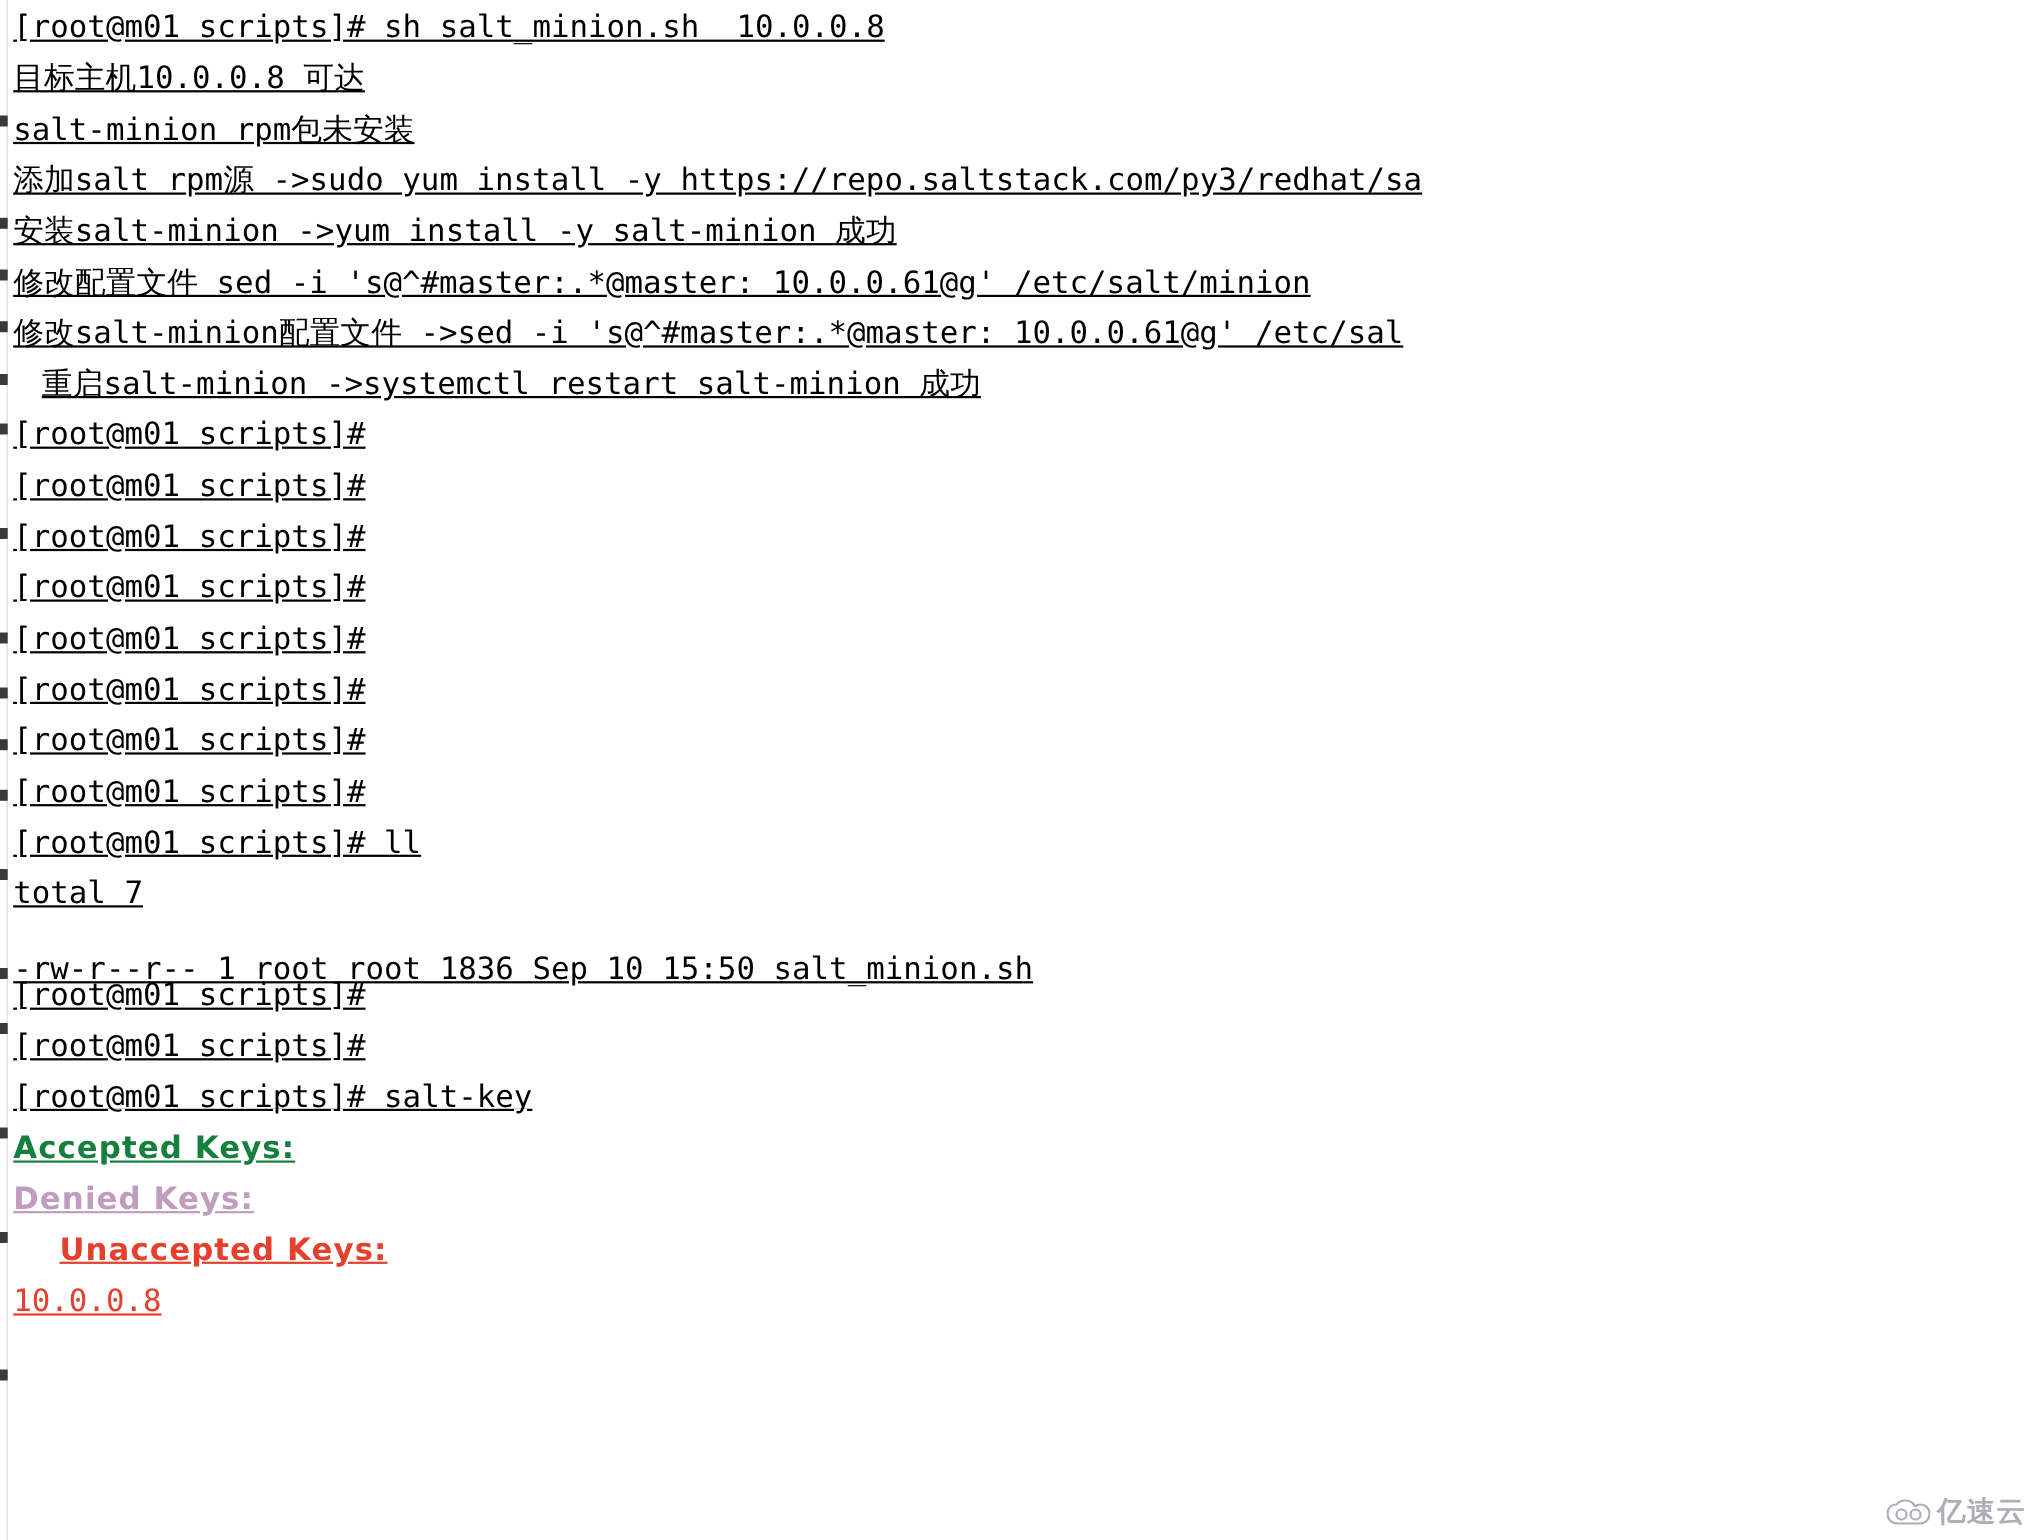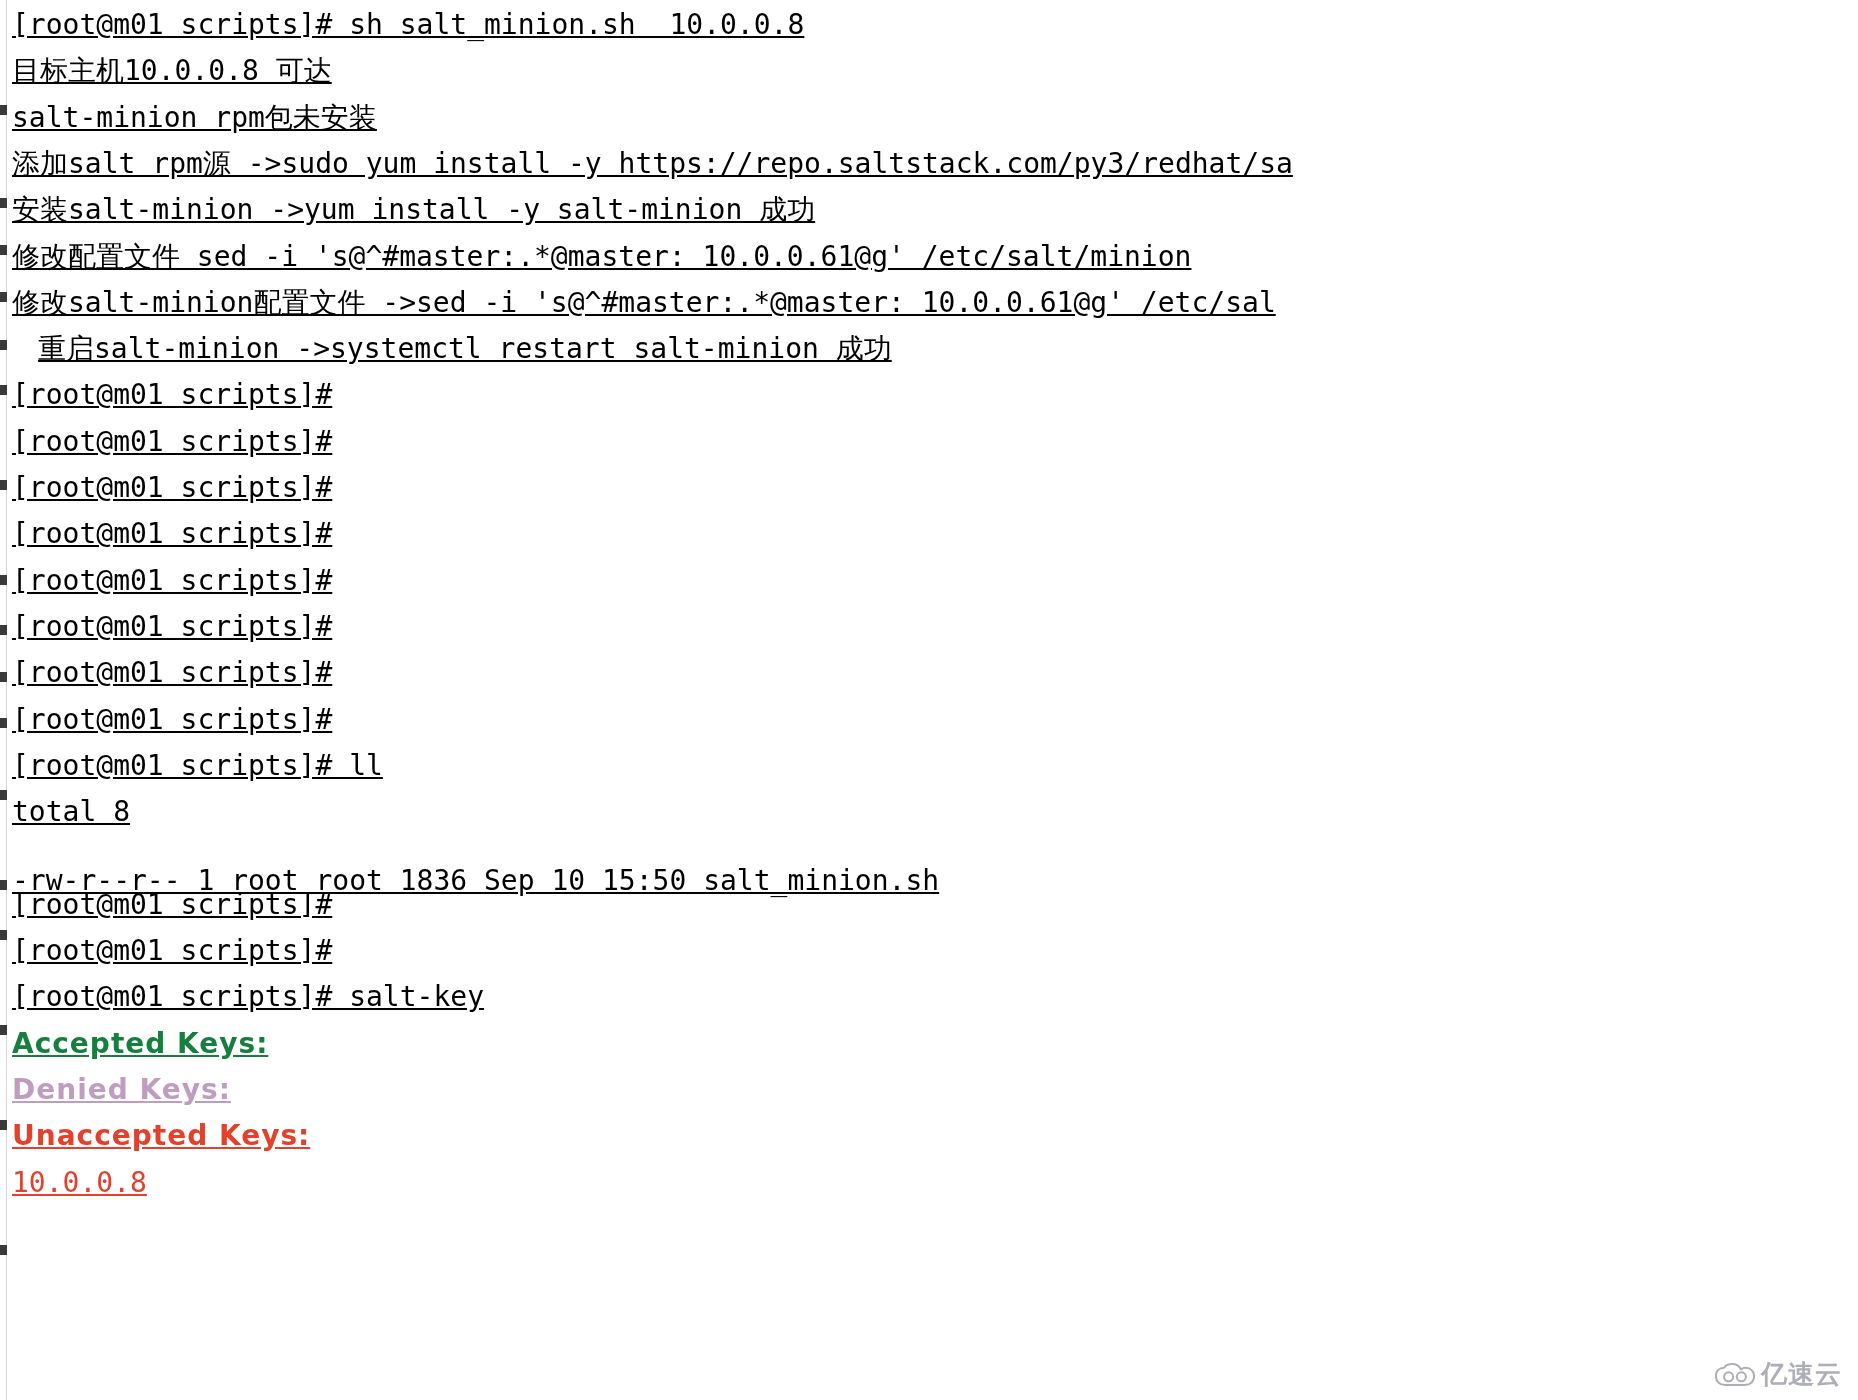--- a/index.html
+++ b/index.html
@@ -125,28 +125,28 @@
       <div class="line" style="top: 326.1px; margin-left: 26px;">重启salt-minion -&gt;systemctl restart salt-minion 成功</div>
       <div class="line" style="top: 372.4px;">[root@m01 scripts]#</div>
       <div class="line" style="top: 418.7px;">[root@m01 scripts]#</div>
       <div class="line" style="top: 465px;">[root@m01 scripts]#</div>
       <div class="line" style="top: 511.3px;">[root@m01 scripts]#</div>
       <div class="line" style="top: 557.6px;">[root@m01 scripts]#</div>
       <div class="line" style="top: 603.9px;">[root@m01 scripts]#</div>
       <div class="line" style="top: 650.2px;">[root@m01 scripts]#</div>
       <div class="line" style="top: 696.5px;">[root@m01 scripts]#</div>
       <div class="line" style="top: 742.8px;">[root@m01 scripts]# ll</div>
-      <div class="line" style="top: 789.1px;">total 8</div>
+      <div class="line" style="top: 789.1px;">total 7</div>
       <div class="line" style="top: 835.4px; margin-top: 23px;">-rw-r--r-- 1 root root 1836 Sep 10 15:50 salt_minion.sh</div>
       <div class="line" style="top: 881.7px;">[root@m01 scripts]#</div>
       <div class="line" style="top: 928px;">[root@m01 scripts]#</div>
       <div class="line" style="top: 974.3px;">[root@m01 scripts]# salt-key</div>
       <div class="line c-green" style="top: 1020.6px;">Accepted Keys:</div>
       <div class="line c-purple" style="top: 1066.9px;">Denied Keys:</div>
-      <div class="line c-red" style="top: 1113.2px;">Unaccepted Keys:</div>
+      <div class="line c-red" style="top: 1113.2px; margin-left: 42px;">Unaccepted Keys:</div>
       <div class="line c-red-plain" style="top: 1159.5px;">10.0.0.8</div>
     </div>
 
   <div class="watermark">
     <svg class="wm-logo" viewBox="0 0 44 28" aria-hidden="true">
       <path d="M10 6 C4 6 1 10 1 15 C1 21 5 25 11 25 L33 25 C39 25 43 21 43 15 C43 10 39 6 34 6 C32 6 30 6.6 28.5 7.8 C26.8 4.2 23.2 2 19 2 C15 2 11.6 3.6 10 6 Z" fill="none" stroke="#a9aab4" stroke-width="2.2" stroke-linejoin="round"></path>
       <circle cx="15" cy="16" r="5" fill="none" stroke="#a9aab4" stroke-width="2.2"></circle>
       <circle cx="29" cy="16" r="5" fill="none" stroke="#a9aab4" stroke-width="2.2"></circle>
     </svg>
     <span class="wm-text">亿速云</span>

